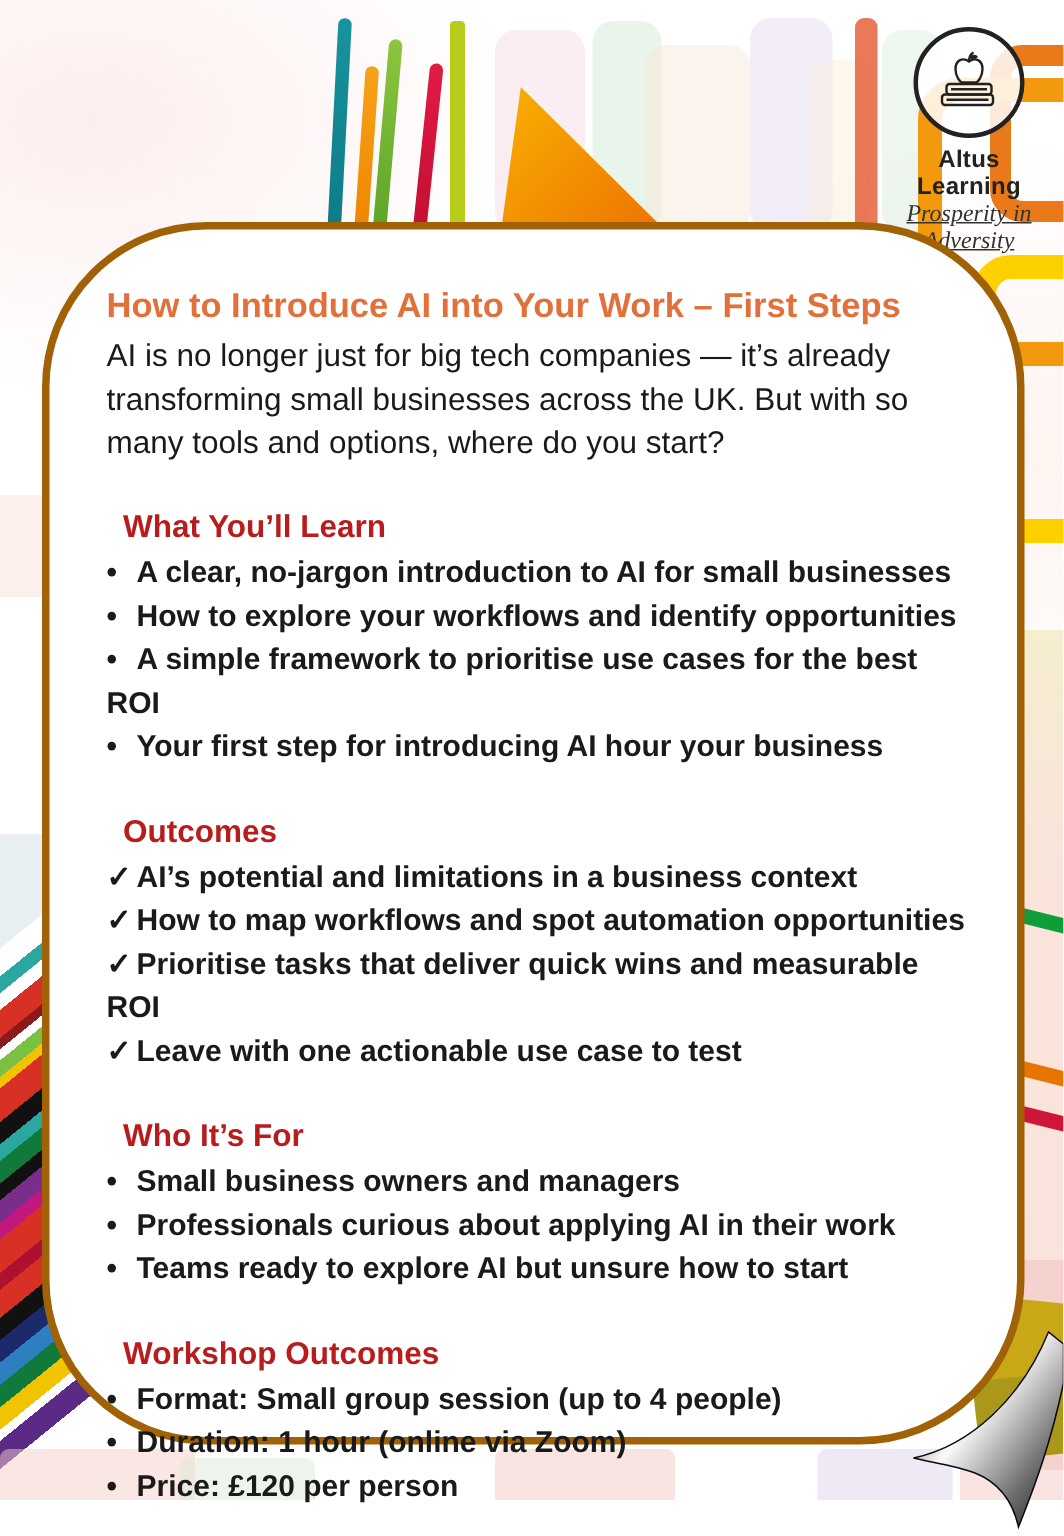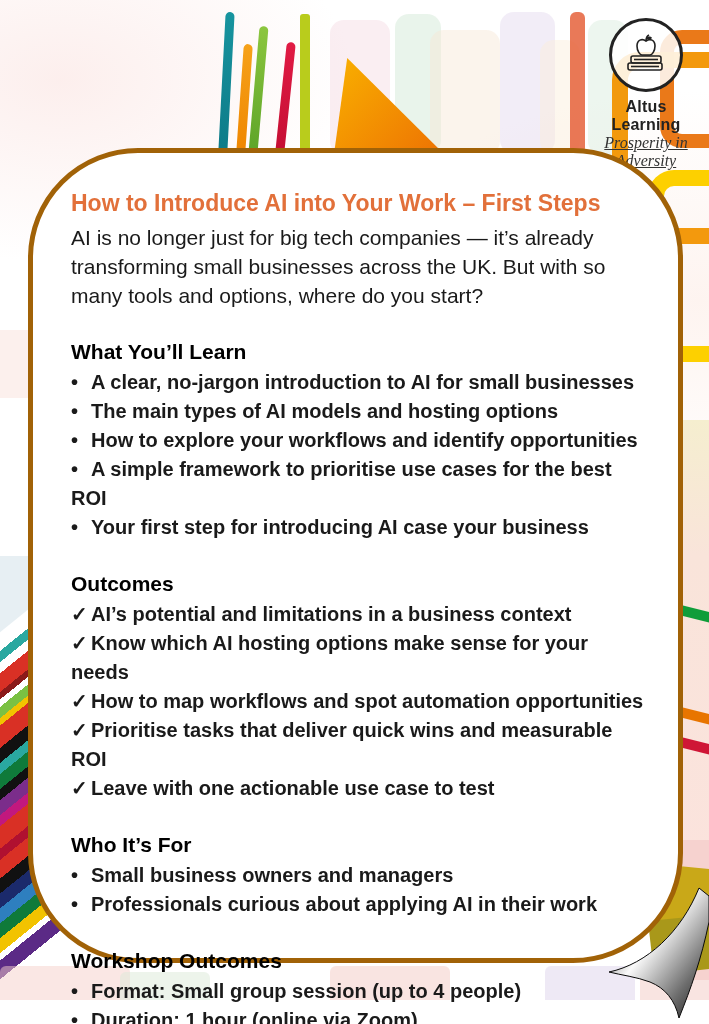--- a/index.html
+++ b/index.html
@@ -84,21 +84,21 @@
     clip-path:polygon(0 10%,100% 0,100% 90%,10% 100%);}
   .pinkbr{left:655px;top:840px;width:54px;height:140px;background:#f6d2cf;z-index:2;}
 
   
   .card{left:28px;top:148px;width:655px;height:815px;background:#ffffff;
     border:5px solid #a16207;border-radius:110px;z-index:10;box-sizing:border-box;}
   .card-content{position:absolute;left:38px;top:36px;width:575px;}
   .title{color:#e2703a;font-size:23px;line-height:29px;font-weight:bold;margin:0 0 5px 0;}
   .intro{font-size:21px;line-height:29px;color:#1a1a1a;margin:0;}
   .section{margin-top:29px;}
-  .section-heading{color:#000000;font-size:21px;line-height:26px;font-weight:bold;margin:0 0 3px 0;}
+  .section-heading{color:#b91c1c;font-size:21px;line-height:26px;font-weight:bold;margin:0 0 3px 11px;}
   .item{font-size:20px;line-height:29px;color:#1a1a1a;font-weight:bold;}
   .item .marker{display:inline-block;min-width:20px;}
 
   
   .logo{left:590px;top:18px;width:112px;z-index:4;text-align:center;}
   .logo-circle{width:68px;height:68px;border-radius:50%;border:3px solid #222;background:rgba(255,255,255,.85);
     margin:0 auto;display:flex;align-items:center;justify-content:center;}
   .logo-name{font-size:16px;font-weight:bold;color:#222;margin-top:6px;letter-spacing:.2px;}
   .logo-tagline{font-size:16px;font-style:italic;color:#333;font-family:"Liberation Serif", serif;text-decoration:underline;}
 
@@ -169,37 +169,36 @@
 </div>
 
 <div class="abs card">
   <div class="card-content">
     <h1 class="title">How to Introduce AI into Your Work – First Steps</h1>
     <p class="intro">AI is no longer just for big tech companies — it’s already transforming small businesses across the UK. But with so many tools and options, where do you start?</p>
     <div id="sections">
         <div class="section">
           <div class="section-heading">What You’ll Learn</div>
           <div class="item"><span class="marker">•</span><span>A clear, no-jargon introduction to AI for small businesses</span></div>
-          <div class="item"><span class="marker">•</span><span>The main types of AI models and hosting options</span></div>
           <div class="item"><span class="marker">•</span><span>How to explore your workflows and identify opportunities</span></div>
           <div class="item"><span class="marker">•</span><span>A simple framework to prioritise use cases for the best ROI</span></div>
-          <div class="item"><span class="marker">•</span><span>Your first step for introducing AI case your business</span></div>
+          <div class="item"><span class="marker">•</span><span>Your first step for introducing AI hour your business</span></div>
         </div>
         <div class="section">
           <div class="section-heading">Outcomes</div>
           <div class="item"><span class="marker">✓</span><span>AI’s potential and limitations in a business context</span></div>
-          <div class="item"><span class="marker">✓</span><span>Know which AI hosting options make sense for your needs</span></div>
           <div class="item"><span class="marker">✓</span><span>How to map workflows and spot automation opportunities</span></div>
           <div class="item"><span class="marker">✓</span><span>Prioritise tasks that deliver quick wins and measurable ROI</span></div>
           <div class="item"><span class="marker">✓</span><span>Leave with one actionable use case to test</span></div>
         </div>
         <div class="section">
           <div class="section-heading">Who It’s For</div>
           <div class="item"><span class="marker">•</span><span>Small business owners and managers</span></div>
           <div class="item"><span class="marker">•</span><span>Professionals curious about applying AI in their work</span></div>
+          <div class="item"><span class="marker">•</span><span>Teams ready to explore AI but unsure how to start</span></div>
         </div>
         <div class="section">
           <div class="section-heading">Workshop Outcomes</div>
           <div class="item"><span class="marker">•</span><span>Format: Small group session (up to 4 people)</span></div>
           <div class="item"><span class="marker">•</span><span>Duration: 1 hour (online via Zoom)</span></div>
           <div class="item"><span class="marker">•</span><span>Price: £120 per person</span></div>
         </div>
       </div>
   </div>
 </div>

